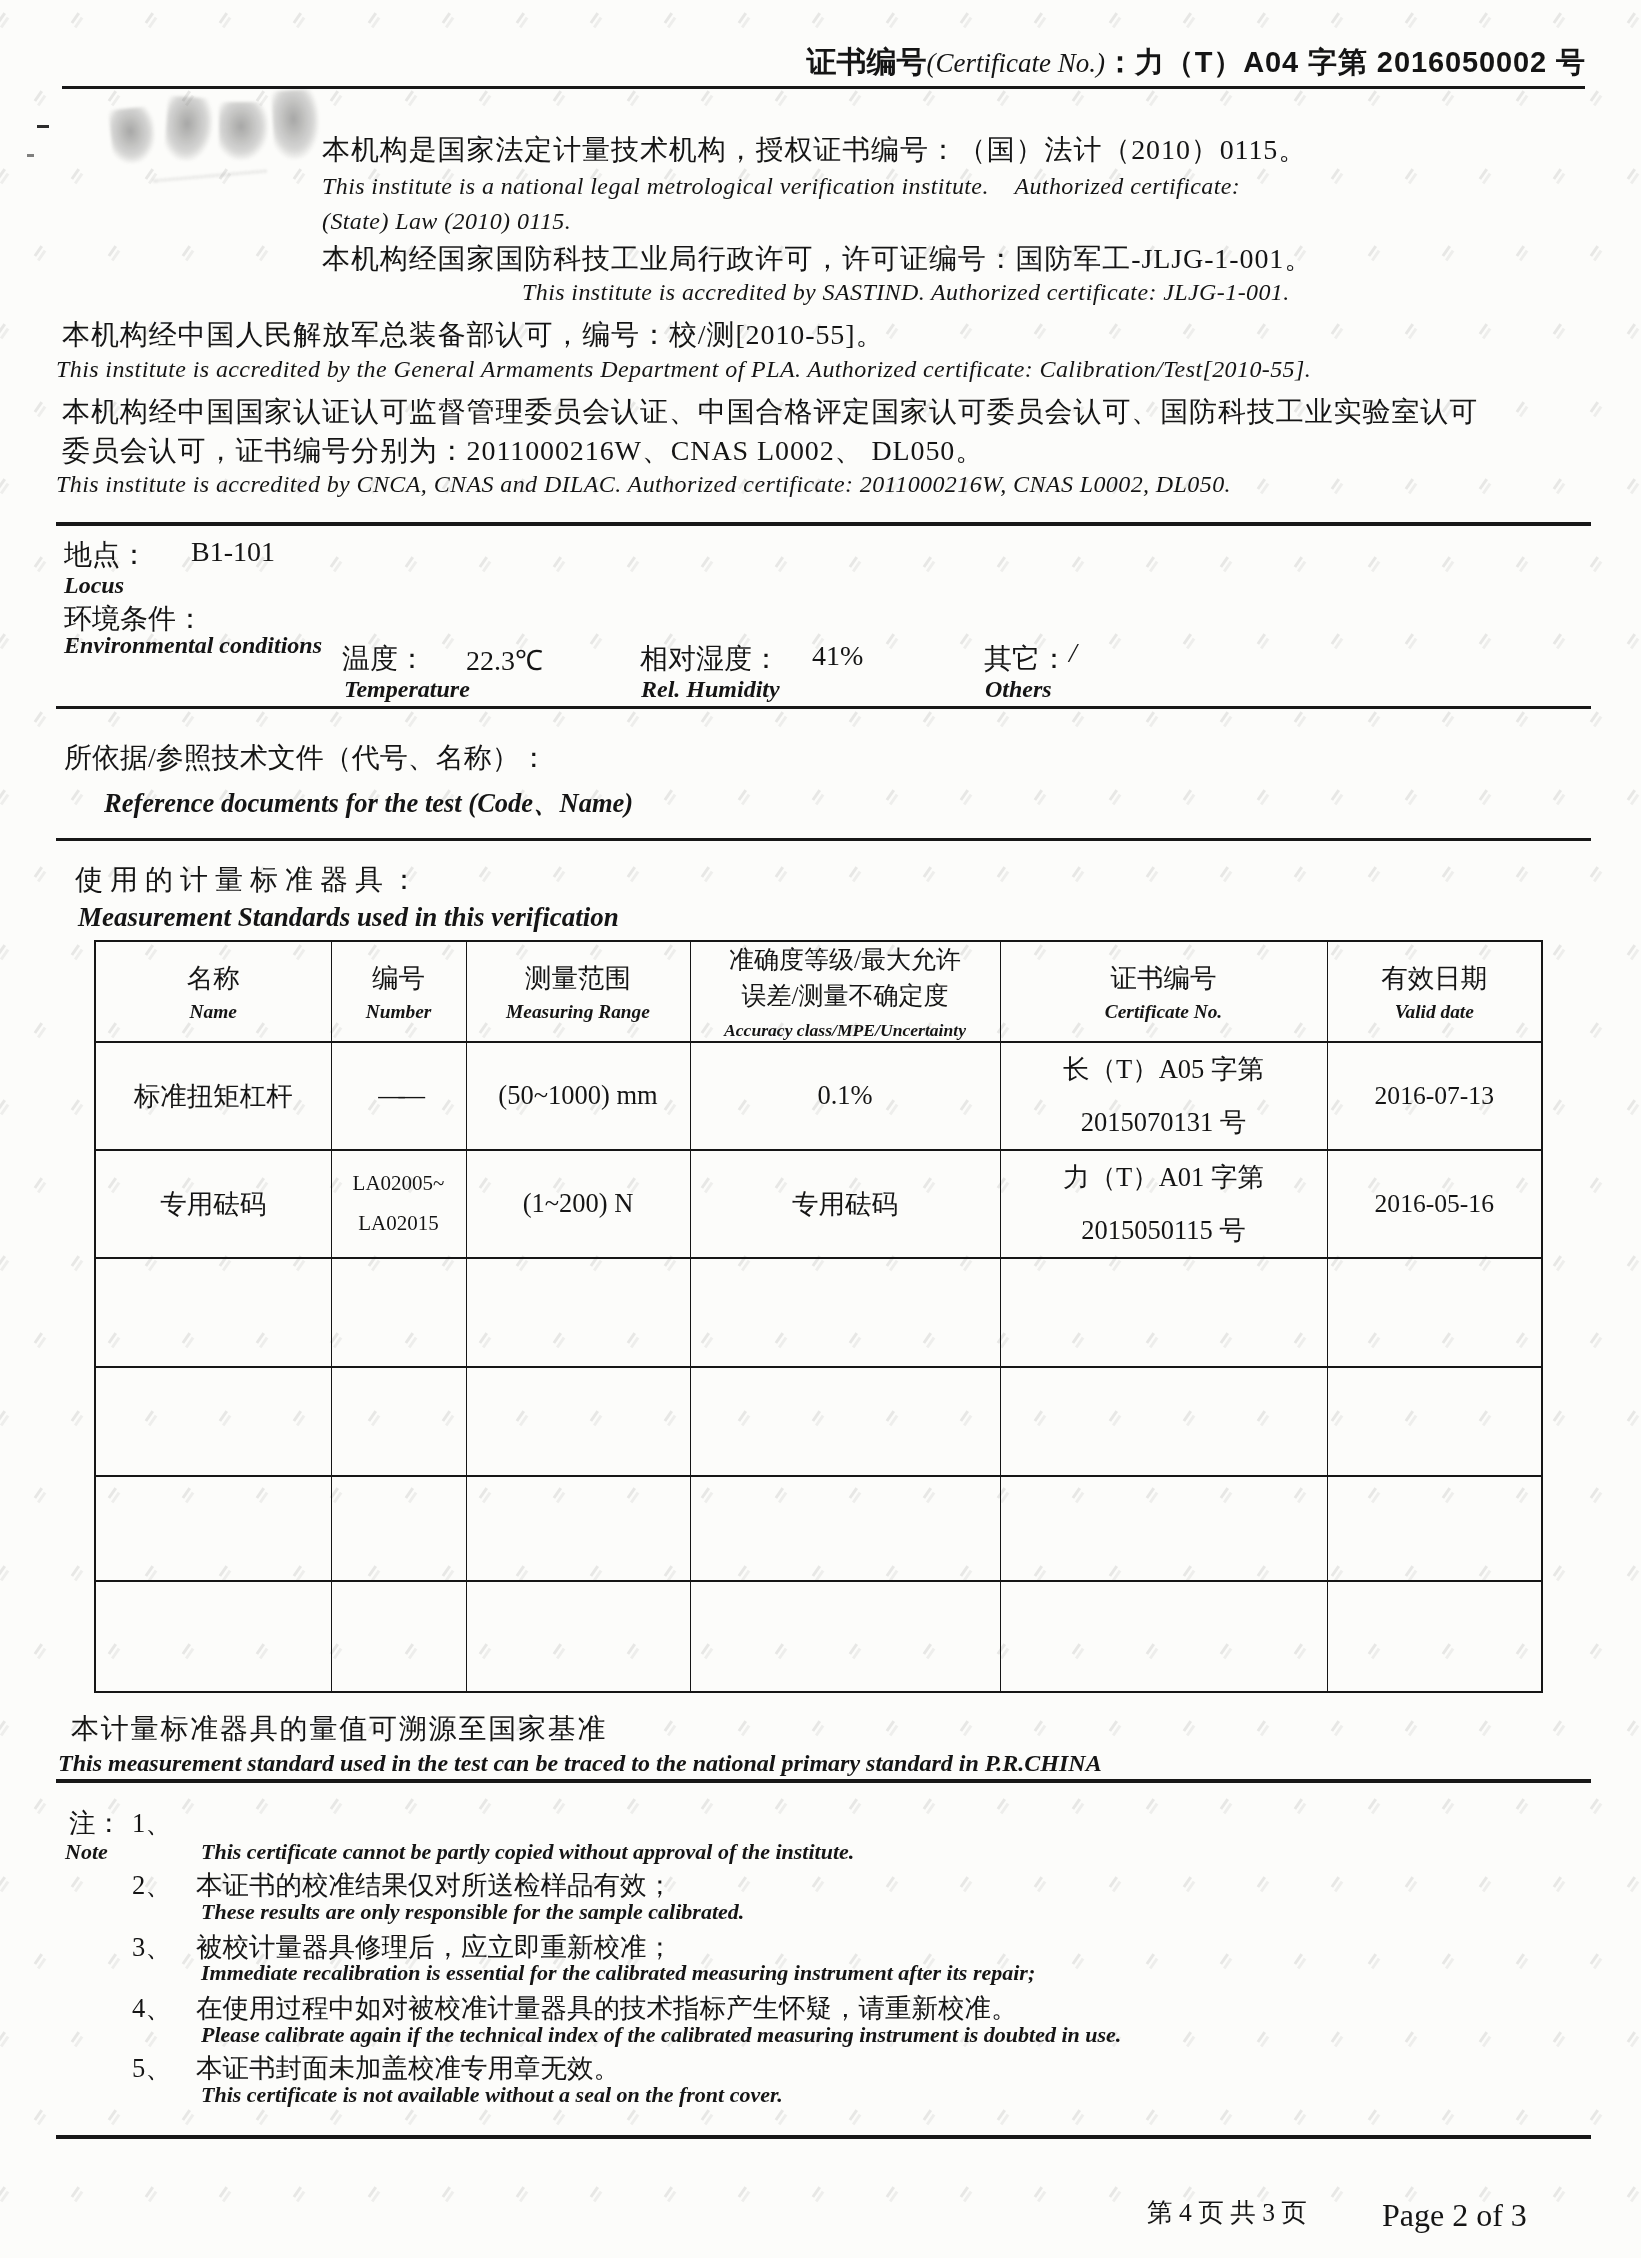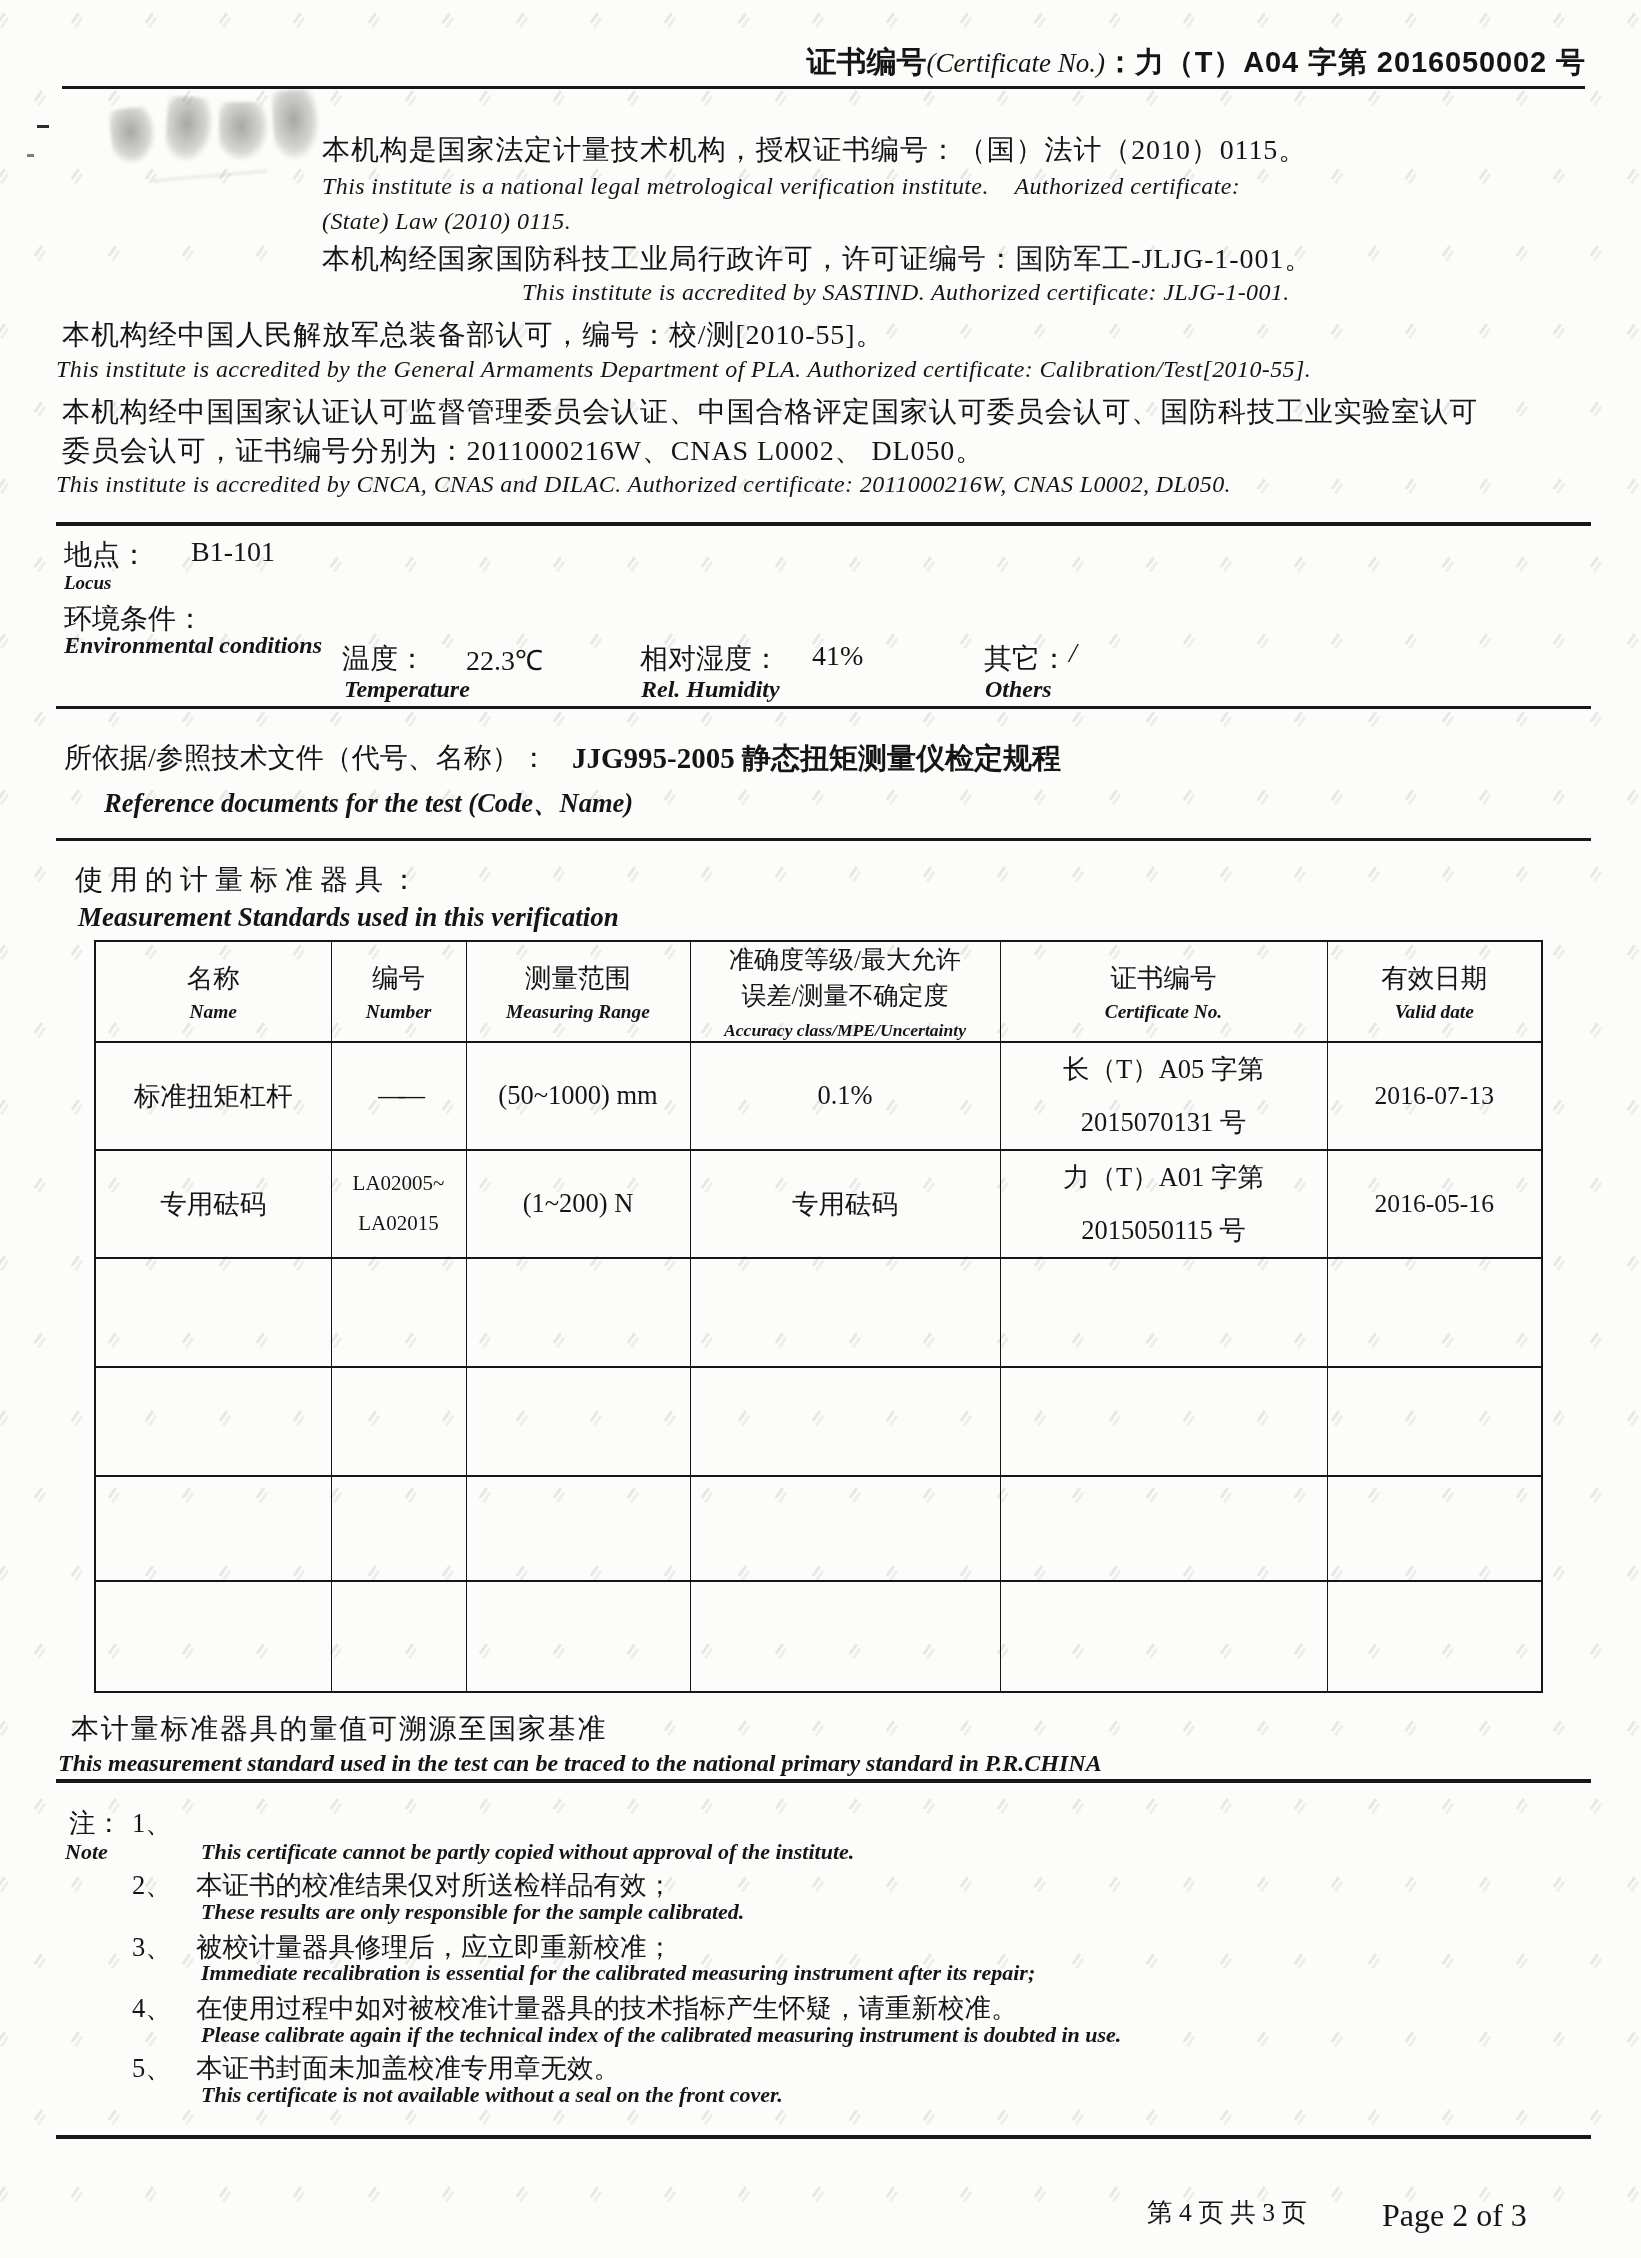--- a/index.html
+++ b/index.html
@@ -14,21 +14,21 @@
   
   .hdr{top:42px;right:56px;font-size:30px;}
   .hdr-cn{font-weight:bold;}
   .hdr-en{font-style:italic;font-size:27px;}
   .hdr-val{font-family:"Liberation Sans",sans-serif;font-weight:bold;font-size:29px;letter-spacing:0.9px;}
   
   .acn{font-size:28px;letter-spacing:0.9px;}
   .aen{font-style:italic;font-size:24px;letter-spacing:0.4px;}
   
   .lbl-cn{font-size:28px;}
-  .lbl-en{font-style:italic;font-weight:bold;font-size:19px;}
+  .lbl-en{font-style:italic;font-weight:bold;font-size:24px;}
   .val{font-size:28px;}
   
   table.std{position:absolute;left:94px;top:940px;border-collapse:collapse;table-layout:fixed;
             border:2.6px solid #161616;}
   table.std td,table.std th{border:1.8px solid #161616;vertical-align:middle;text-align:center;
             padding:0 3.5px;overflow:hidden;}
   table.std th{border-bottom:2.6px solid #161616;border-top:2.6px solid #161616;font-weight:normal;}
   table.std tr.data td{border-top:2.6px solid #161616;border-bottom:2.6px solid #161616;}
   .thcn{font-size:26.5px;}
   .thcn.sm{font-size:25px;line-height:1.45;}
@@ -761,21 +761,20 @@
   <div class="pos val" style="left:812px;top:640px;">41%</div>
   <div class="pos lbl-en" style="left:641px;top:676px;font-size:24px;">Rel. Humidity</div>
 
   <div class="pos lbl-cn" style="left:984px;top:640px;">其它：</div>
   <div class="pos val en" style="left:1069px;top:637px;">/</div>
   <div class="pos lbl-en" style="left:985px;top:676px;font-size:24px;">Others</div>
 
   <div class="hrule" style="left:56px;top:706px;width:1535px;height:2.6px;"></div>
 
   <div class="pos lbl-cn" style="left:64px;top:739px;">所依据/参照技术文件（代号、名称）：</div>
-  <div class="pos val b" style="left:572px;top:739px;font-size:29px;">JJG995-2005 静态扭矩测量仪检定规程</div>
   <div class="pos lbl-en" style="left:104px;top:785px;font-size:26.5px;">Reference documents for the test (Code、Name)</div>
 
   <div class="hrule" style="left:56px;top:838px;width:1535px;height:2.6px;"></div>
 
   <div class="pos lbl-cn" style="left:75px;top:861px;letter-spacing:7px;">使用的计量标准器具：</div>
   <div class="pos lbl-en" style="left:78px;top:902px;font-size:27px;">Measurement Standards used in this verification</div>
 
   <table class="std">
     <colgroup>
       <col style="width:236px">

